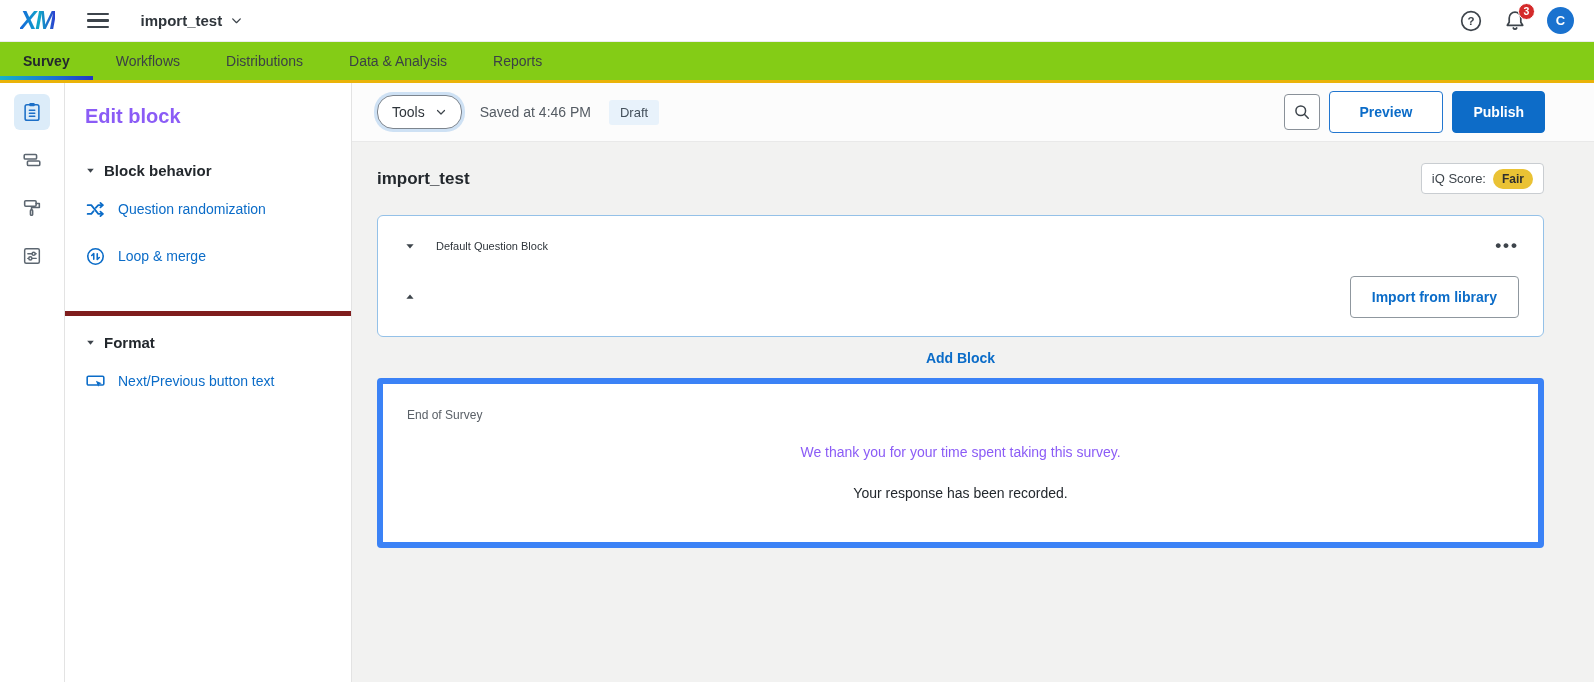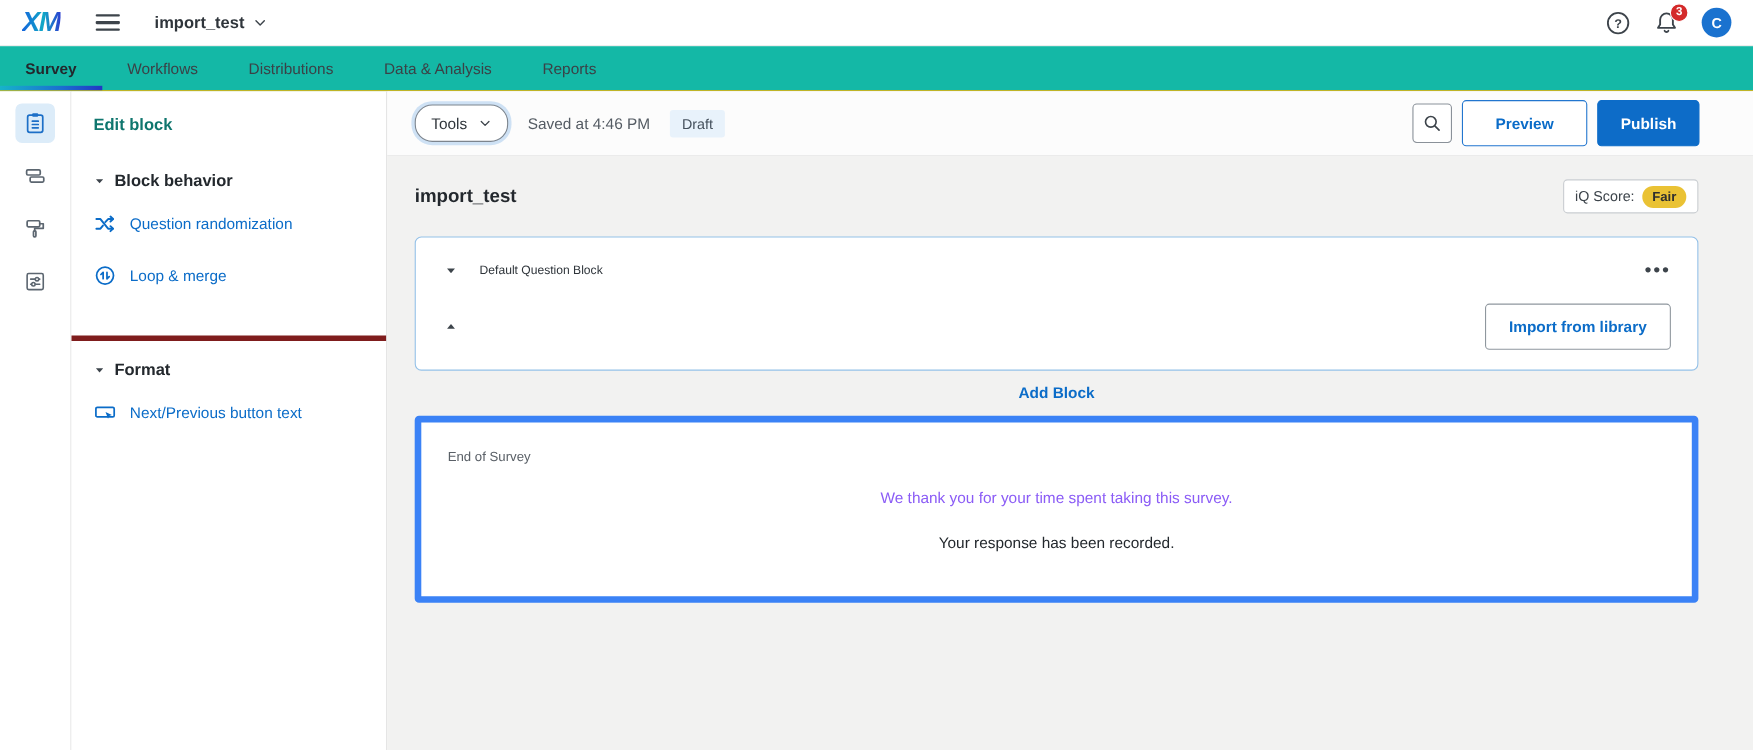--- a/index.html
+++ b/index.html
@@ -17,34 +17,34 @@
   .survey-name-btn { display:flex; align-items:center; gap:8px; cursor:pointer; }
   .survey-name-btn .name { font-size:15px; font-weight:700; color:#2f353b; }
   .header-right { margin-left:auto; display:flex; align-items:center; gap:20px; }
   .icon-btn { color:#3d444b; cursor:pointer; position:relative; }
   .badge { position:absolute; top:-6px; right:-8px; min-width:17px; height:17px; border-radius:9px; background:#d42a2a;
     color:#fff; font-size:10.5px; font-weight:700; display:flex; align-items:center; justify-content:center; padding:0 4px; border:1.5px solid #fff; }
   .avatar { width:27px; height:27px; border-radius:50%; background:#1a72cf; color:#fff; font-size:13px; font-weight:700;
     display:flex; align-items:center; justify-content:center; cursor:pointer; }
 
   
-  .tab-bar { height:41px; display:flex; background:#14b8a6; border-bottom:1px solid #eab308; }
+  .tab-bar { height:41px; display:flex; background:#84cc16; border-bottom:3px solid #eab308; }
   .tab { position:relative; display:flex; align-items:center; padding:0 23px; font-size:14px; color:#3b4146; cursor:pointer; }
   .tab.active { font-weight:600; color:#23282d; }
   .tab.active::after { content:""; position:absolute; left:0; right:0; bottom:0; height:4px;
     background:linear-gradient(90deg,#17b3c9 0%,#1b6fd0 60%,#2336c4 100%); }
 
   
   .body-wrap { display:flex; height:599px; }
   .rail { width:65px; background:#fff; border-right:1px solid #e3e3e3; padding-top:11px; display:flex; flex-direction:column; align-items:center; gap:12px; }
   .rail-item { width:36px; height:36px; border-radius:6px; display:flex; align-items:center; justify-content:center; color:#5c6670; cursor:pointer; }
   .rail-item.active { background:#dcecf9; color:#1c6fc7; }
 
   .sidebar { width:287px; background:#fff; border-right:1px solid #e3e3e3; padding:22px 0 0 0; }
-  .sidebar h1 { font-size:15px; font-weight:700; color:#0f766e; padding:0 20px; margin-bottom:34px; }
+  .sidebar h1 { font-size:20px; font-weight:700; color:#8b5cf6; padding:0 20px; margin-bottom:34px; }
   .side-section { padding:0 20px 6px 20px; }
   .side-section.bordered { border-top:5px solid #7f1d1d; padding-top:18px; margin-top:12px; }
   .section-head { display:flex; align-items:center; gap:8px; font-size:15px; font-weight:700; color:#23282d; cursor:pointer; margin-bottom:20px; }
   .section-head svg { color:#3d444b; }
   .side-link { display:flex; align-items:center; gap:12px; color:#0b6cc8; font-size:14px; cursor:pointer; margin-bottom:26px; }
   .side-link .lbl { line-height:1.2; }
 
   
   .main { flex:1; background:#f2f2f1; display:flex; flex-direction:column; min-width:0; }
   .toolbar { height:59px; background:#fcfcfc; border-bottom:1px solid #e9e9e9; display:flex; align-items:center; padding:0 49px 0 25px; gap:18px; }

